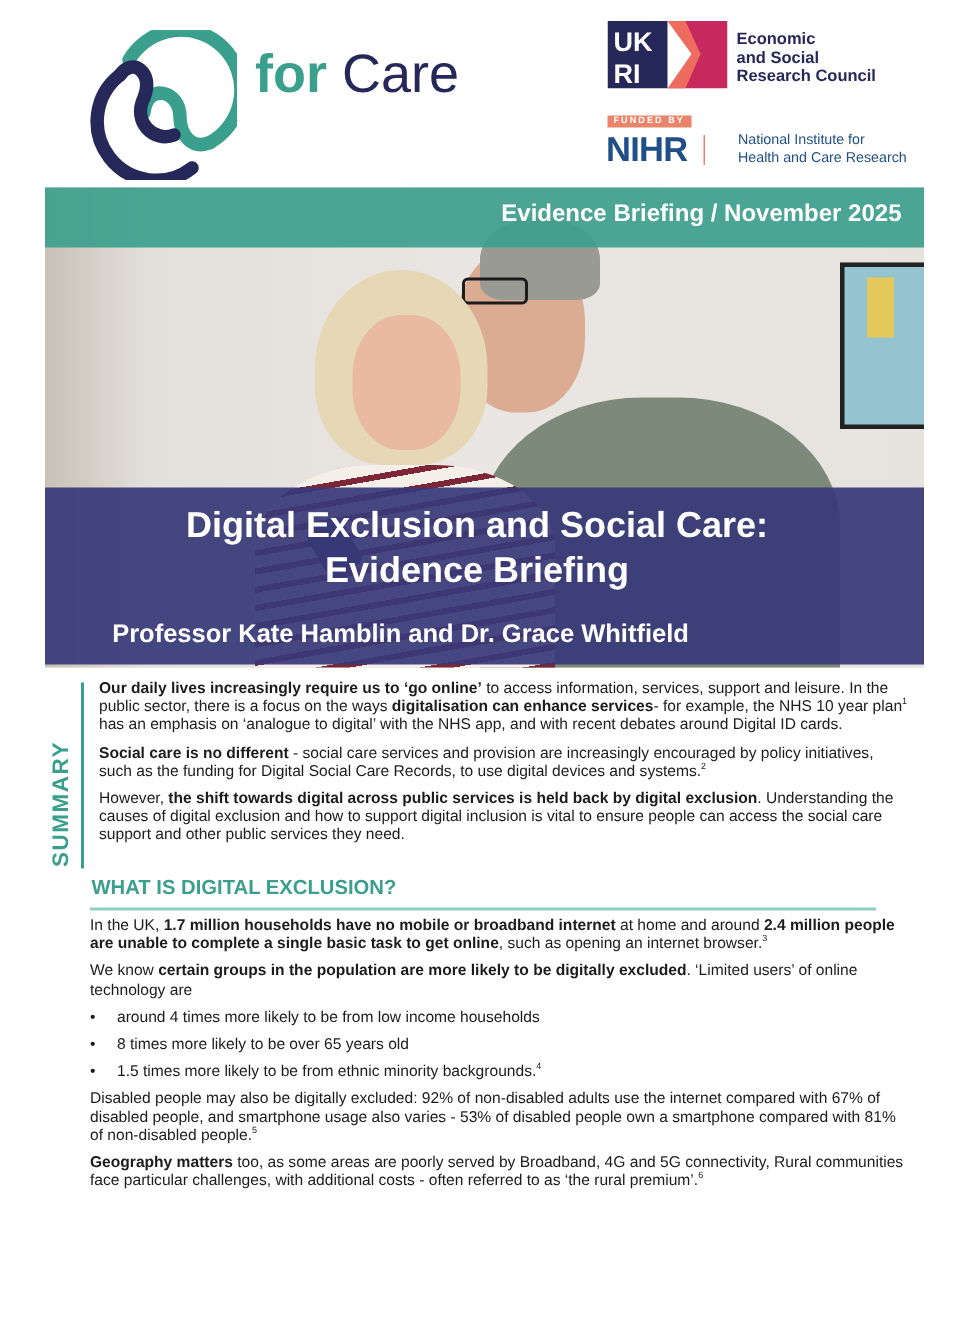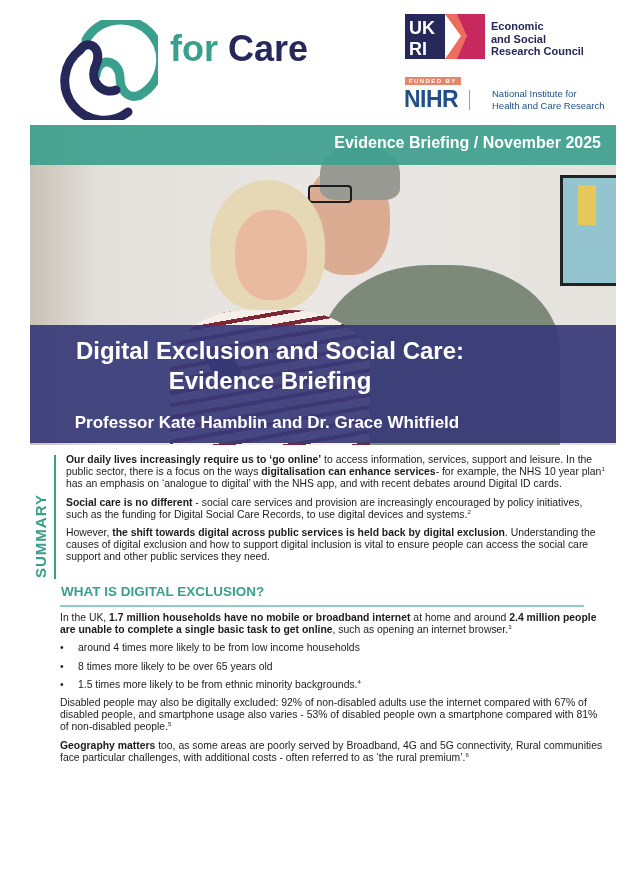--- a/index.html
+++ b/index.html
@@ -4,21 +4,21 @@
 <style>
   html,body{margin:0;padding:0;background:#ffffff;}
   body{width:641px;height:882px;position:relative;overflow:hidden;font-family:"Liberation Sans",sans-serif;color:#1c1c1c;}
   .abs{position:absolute;}
 
   
   .cfc-logo{left:58px;top:20px;width:100px;height:100px;}
   .cfc-text{left:170px;top:30px;font-size:36px;line-height:38px;font-weight:normal;}
   .cfc-text .l1{color:#3a9f8c;display:block;font-weight:bold;letter-spacing:0.3px;}
   .cfc-text .l2a{color:#3a9f8c;font-weight:bold;margin-top:36px;}
-  .cfc-text .l2b{color:#27285a;font-weight:bold;}
+  .cfc-text .l2b{color:#27285a;font-weight:normal;}
 
   .ukri-box{left:405px;top:14px;width:80px;height:45px;}
   .esrc-text{left:491px;top:20px;font-size:11px;line-height:12.5px;font-weight:bold;color:#27285a;}
   .funded{left:405px;top:77px;background:#e9856b;color:#fff;font-size:6px;letter-spacing:1.4px;padding:1px 4px;font-weight:bold;}
   .nihr{left:404px;top:86px;font-size:23px;font-weight:bold;color:#1f4f86;letter-spacing:-0.5px;}
   .nihr-bar{left:469px;top:90px;width:1px;height:20px;background:#e9856b;}
   .nihr-text{left:492px;top:88px;font-size:9.5px;line-height:11.5px;color:#1f4f86;}
 
   
   .hero{left:30px;top:125px;width:586px;height:320px;overflow:hidden;background:#d9d6d2;}
@@ -31,21 +31,21 @@
   .man-head{left:275px;top:40px;width:85px;height:110px;border-radius:45%;background:#dbab92;}
   .man-hair{left:290px;top:20px;width:80px;height:55px;border-radius:50% 50% 20% 20%;background:#9a9a94;}
   .man-glasses{left:278px;top:60px;width:40px;height:14px;border:2px solid #1c1c1c;border-radius:4px;}
   .man-body{left:290px;top:140px;width:240px;height:190px;border-radius:45% 45% 0 0;background:#7e8a79;}
   .phone{left:180px;top:222px;width:26px;height:36px;background:#1e3550;border-radius:6px;transform:rotate(-30deg);}
 
   .eb-band{left:30px;top:125px;width:586px;height:40px;background:rgba(62,160,141,0.92);}
   .eb-text{right:40px;top:134px;font-size:16px;font-weight:bold;color:#ffffff;margin-left:44px;}
 
   .title-band{left:30px;top:325px;width:586px;height:118px;background:rgba(56,58,120,0.93);}
-  .title-text{left:30px;top:336px;width:480px;text-align:center;font-size:24px;line-height:30px;font-weight:bold;color:#fff;}
+  .title-text{left:30px;top:336px;width:480px;text-align:center;font-size:24px;line-height:30px;font-weight:bold;color:#fff;padding-left:48px;}
   .authors{left:30px;top:413px;width:474px;text-align:center;font-size:17px;font-weight:bold;color:#fff;}
 
   
   .summary-label{left:28px;top:460px;width:30px;height:120px;}
   .summary-label span{display:block;transform:rotate(-90deg);transform-origin:left top;position:absolute;left:4px;top:118px;font-size:15px;font-weight:bold;color:#3a9f8c;letter-spacing:1px;width:120px;}
   .summary-rule{left:54px;top:455px;width:2px;height:124px;background:#3a9f8c;}
   .summary{left:66px;top:454px;width:540px;font-size:10.4px;line-height:12.2px;color:#1c1c1c;}
   .summary p{margin:0 0 6px 0;}
   sup{font-size:6px;vertical-align:super;line-height:0;}
 
@@ -121,20 +121,21 @@
 <div class="abs summary">
   <p><b>Our daily lives increasingly require us to ‘go online’</b><span> to access information, services, support and leisure. In the public sector, there is a focus on the ways </span><b>digitalisation can enhance services</b><span>- for example, the NHS 10 year plan</span><sup>1</sup><span> has an emphasis on ‘analogue to digital’ with the NHS app, and with recent debates around Digital ID cards.</span></p>
   <p><b>Social care is no different</b><span> - social care services and provision are increasingly encouraged by policy initiatives, such as the funding for Digital Social Care Records, to use digital devices and systems.</span><sup>2</sup></p>
   <p><span>However, </span><b>the shift towards digital across public services is held back by digital exclusion</b><span>. Understanding the causes of digital exclusion and how to support digital inclusion is vital to ensure people can access the social care support and other public services they need.</span></p>
 </div>
 
 <div class="abs section-h">WHAT IS DIGITAL EXCLUSION?</div>
 <div class="abs section-rule"></div>
 <div class="abs body">
   <p><span>In the UK, </span><b>1.7 million households have no mobile or broadband internet</b><span> at home and around </span><b>2.4 million people are unable to complete a single basic task to get online</b><span>, such as opening an internet browser.</span><sup>3</sup></p>
+  <p><span>We know </span><b>certain groups in the population are more likely to be digitally excluded</b><span>. ‘Limited users’ of online technology are</span></p>
   <ul class="bullets">
     <li><span class="dot">•</span><span>around 4 times more likely to be from low income households</span></li>
     <li><span class="dot">•</span><span>8 times more likely to be over 65 years old</span></li>
     <li><span class="dot">•</span><span>1.5 times more likely to be from ethnic minority backgrounds.</span><sup>4</sup></li>
   </ul>
   <p><span>Disabled people may also be digitally excluded: 92% of non-disabled adults use the internet compared with 67% of disabled people, and smartphone usage also varies - 53% of disabled people own a smartphone compared with 81% of non-disabled people.</span><sup>5</sup></p>
   <p><b>Geography matters</b><span> too, as some areas are poorly served by Broadband, 4G and 5G connectivity, Rural communities face particular challenges, with additional costs - often referred to as ‘the rural premium’.</span><sup>6</sup></p>
 </div>
 
 </body></html>

